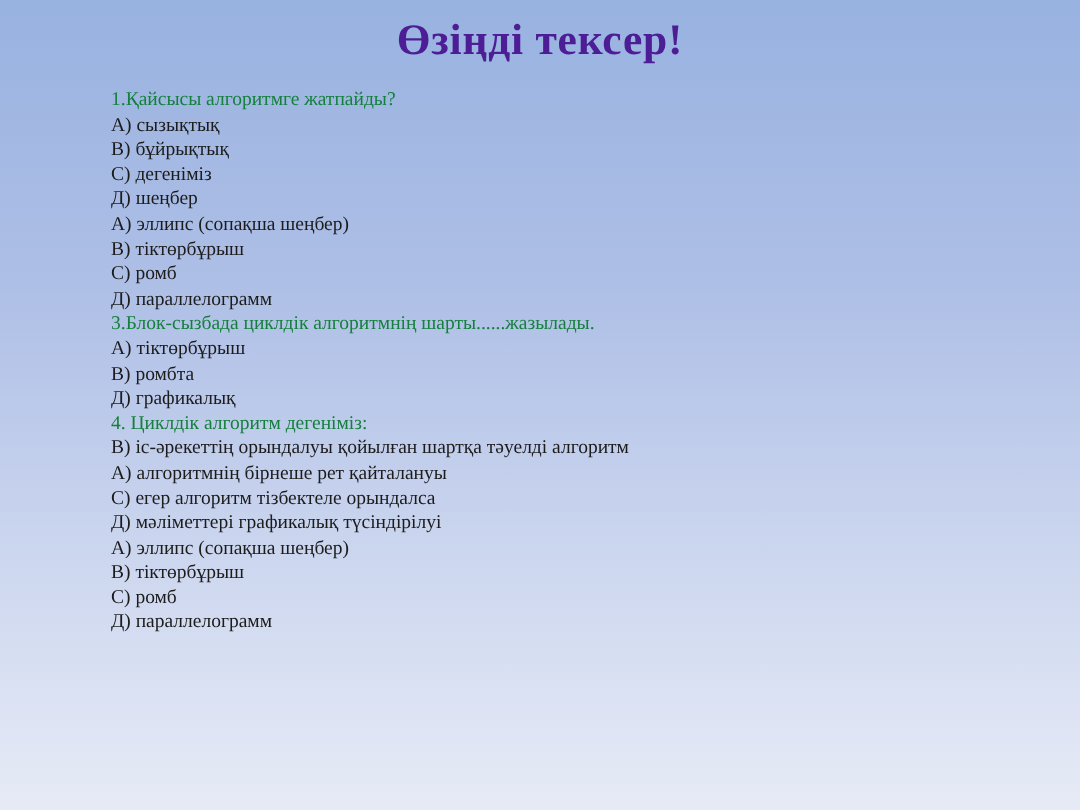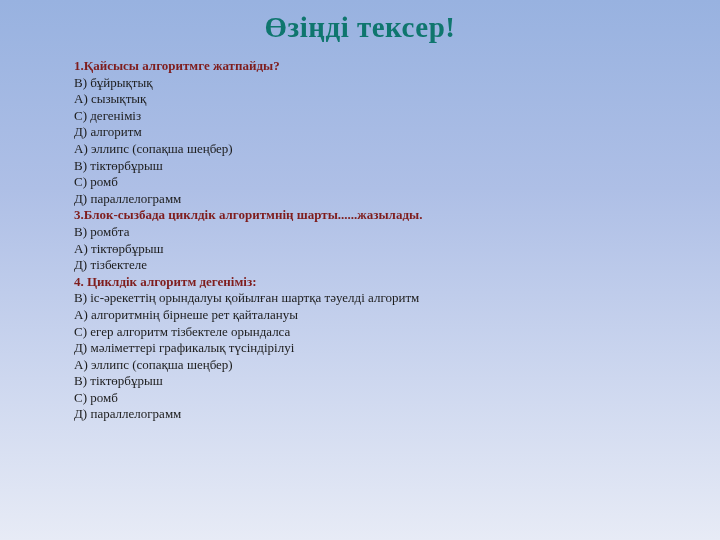--- a/index.html
+++ b/index.html
@@ -17,72 +17,72 @@
     width: 720px;
     height: 540px;
     position: relative;
   }
   .slide-title {
     margin: 0;
     padding-top: 11px;
     text-align: center;
     font-size: 29px;
     font-weight: bold;
-    color: #0f766e;
+    color: #4c1d95;
     letter-spacing: 0.5px;
   }
   .content {
     position: absolute;
     top: 58px;
     left: 74px;
     right: 20px;
   }
   .line {
     font-size: 13px;
     line-height: 16.6px;
     color: #161616;
     white-space: nowrap;
   }
   .question-text {
-    font-weight: bold;
-    color: #7f1d1d;
+    font-weight: normal;
+    color: #15803d;
   }
   .option-text {
     font-weight: normal;
     color: #1c1c1c;
   }
 </style>
 </head>
 <body>
 
 <div class="slide">
   <h1 class="slide-title">Өзіңді тексер!</h1>
 
   <div class="content">
 
     <div>
       <div class="line question-text">1.Қайсысы алгоритмге жатпайды?</div>
+      <div class="line option-text">А) сызықтық</div>
       <div class="line option-text">В) бұйрықтық</div>
-      <div class="line option-text">А) сызықтық</div>
       <div class="line option-text">С) дегеніміз</div>
-      <div class="line option-text">Д) алгоритм</div>
+      <div class="line option-text">Д) шеңбер</div>
     </div>
 
     <div>
       <div class="line option-text">А) эллипс (сопақша шеңбер)</div>
       <div class="line option-text">В) тіктөрбұрыш</div>
       <div class="line option-text">С) ромб</div>
       <div class="line option-text">Д) параллелограмм</div>
     </div>
 
     <div>
       <div class="line question-text">3.Блок-сызбада циклдік алгоритмнің шарты......жазылады.</div>
+      <div class="line option-text">А) тіктөрбұрыш</div>
       <div class="line option-text">В) ромбта</div>
-      <div class="line option-text">А) тіктөрбұрыш</div>
-      <div class="line option-text">Д) тізбектеле</div>
+      <div class="line option-text">Д) графикалық</div>
     </div>
 
     <div>
       <div class="line question-text">4. Циклдік алгоритм дегеніміз:</div>
       <div class="line option-text">В) іс-әрекеттің орындалуы қойылған шартқа тәуелді алгоритм</div>
       <div class="line option-text">А) алгоритмнің бірнеше рет қайталануы</div>
       <div class="line option-text">С) егер алгоритм тізбектеле орындалса</div>
       <div class="line option-text">Д) мәліметтері графикалық түсіндірілуі</div>
     </div>
 

